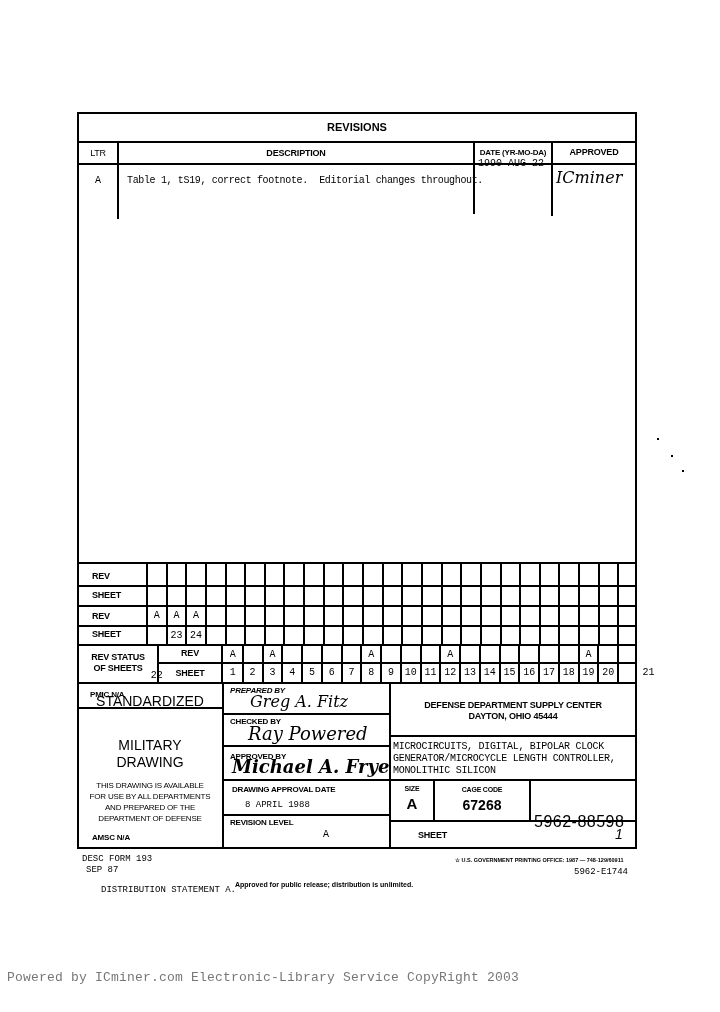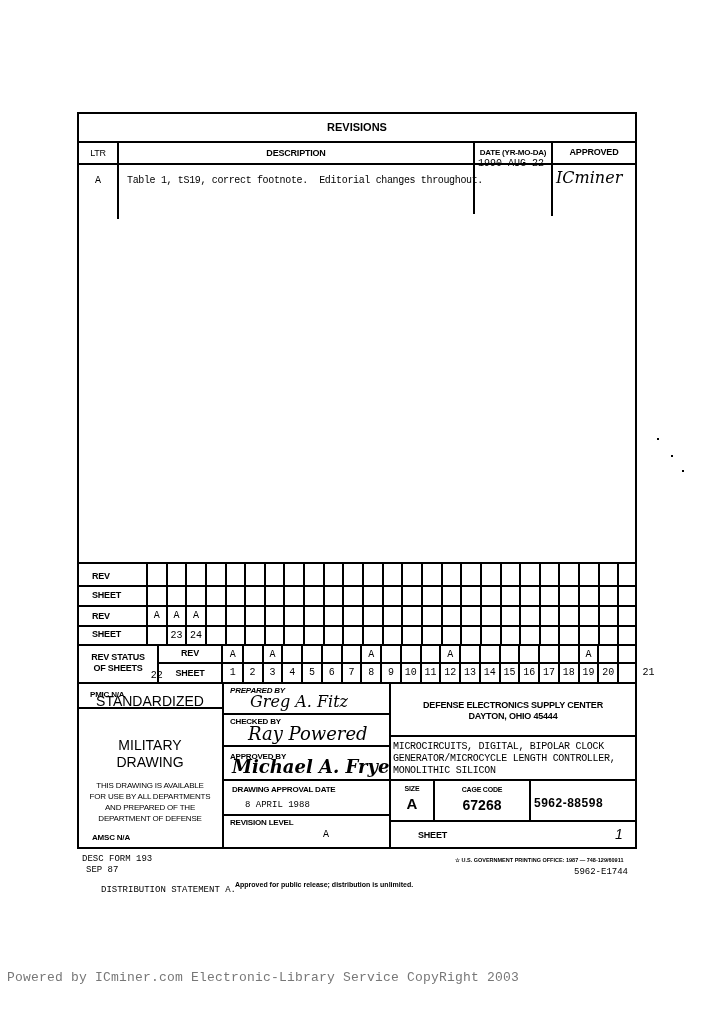--- a/index.html
+++ b/index.html
@@ -90,30 +90,30 @@
 <div class="abs mono" style="left:245px;top:800px;font-size:9px;">8 APRIL 1988</div>
 <div class="abs lbl" style="left:230px;top:818px;font-size:8px;">REVISION LEVEL</div>
 <div class="abs mono" style="left:323px;top:829px;font-size:10px;">A</div>
 
 <div class="hl" style="left:389px;top:735px;width:248px;"></div>
 <div class="hl" style="left:389px;top:779px;width:248px;"></div>
 <div class="hl" style="left:389px;top:820px;width:248px;"></div>
 <div class="vl" style="left:433px;top:779px;height:41px;"></div>
 <div class="vl" style="left:529px;top:779px;height:41px;"></div>
 
-<div class="abs lbl c" style="left:391px;top:700px;width:244px;">DEFENSE ELECTRONICS SUPPLY CENTER</div>
+<div class="abs lbl c" style="left:391px;top:700px;width:244px;">DEFENSE DEPARTMENT SUPPLY CENTER</div>
 <div class="abs lbl c" style="left:391px;top:711px;width:244px;">DAYTON, OHIO 45444</div>
 <div class="abs mono" style="left:393px;top:741px;font-size:10px;letter-spacing:-0.3px;">MICROCIRCUITS, DIGITAL, BIPOLAR CLOCK</div>
 <div class="abs mono" style="left:393px;top:753px;font-size:10px;letter-spacing:-0.3px;">GENERATOR/MICROCYCLE LENGTH CONTROLLER,</div>
 <div class="abs mono" style="left:393px;top:765px;font-size:10px;letter-spacing:-0.3px;">MONOLITHIC SILICON</div>
 <div class="abs lbl c" style="left:391px;top:785px;width:42px;font-size:7px;">SIZE</div>
 <div class="abs b c" style="left:391px;top:795px;width:42px;font-size:15px;">A</div>
 <div class="abs lbl c" style="left:435px;top:786px;width:94px;font-size:7px;">CAGE CODE</div>
 <div class="abs b c" style="left:435px;top:797px;width:94px;font-size:14px;">67268</div>
-<div class="abs" style="left:534px;top:796px;font-size:12px;letter-spacing:0.5px;font-weight:bold;">5962-88598</div>
+<div class="abs" style="left:534px;top:813px;font-size:16px;letter-spacing:0.5px;">5962-88598</div>
 <div class="abs lbl" style="left:418px;top:830px;font-size:9px;">SHEET</div>
 <div class="abs" style="left:615px;top:826px;font-size:14px;font-style:italic;">1</div>
 
 <div class="abs mono" style="left:82px;top:854px;font-size:9px;">DESC FORM 193</div>
 <div class="abs mono" style="left:86px;top:865px;font-size:9px;">SEP 87</div>
 <div class="abs" style="left:455px;top:857px;font-size:5.5px;font-weight:bold;">☆ U.S. GOVERNMENT PRINTING OFFICE: 1987 — 748-129/60911</div>
 <div class="abs mono" style="left:574px;top:867px;font-size:9px;">5962-E1744</div>
 <div class="abs mono" style="left:101px;top:885px;font-size:9px;">DISTRIBUTION STATEMENT A.</div>
 <div class="abs" style="left:235px;top:881px;font-size:7px;font-weight:bold;">Approved for public release; distribution is unlimited.</div>
 

